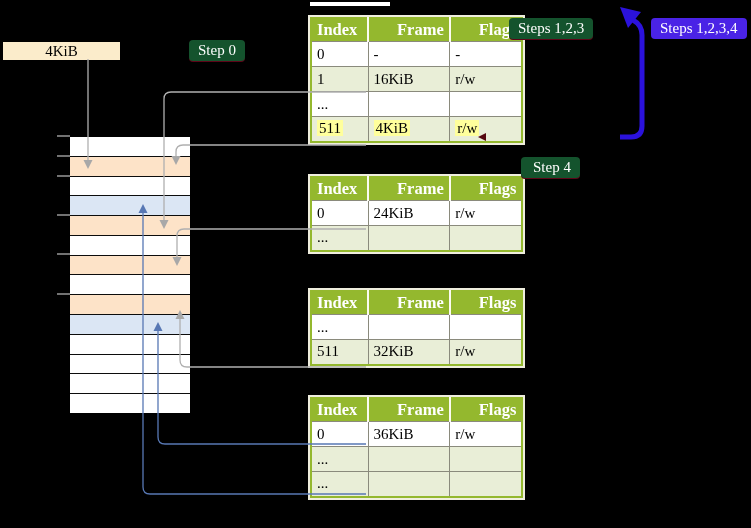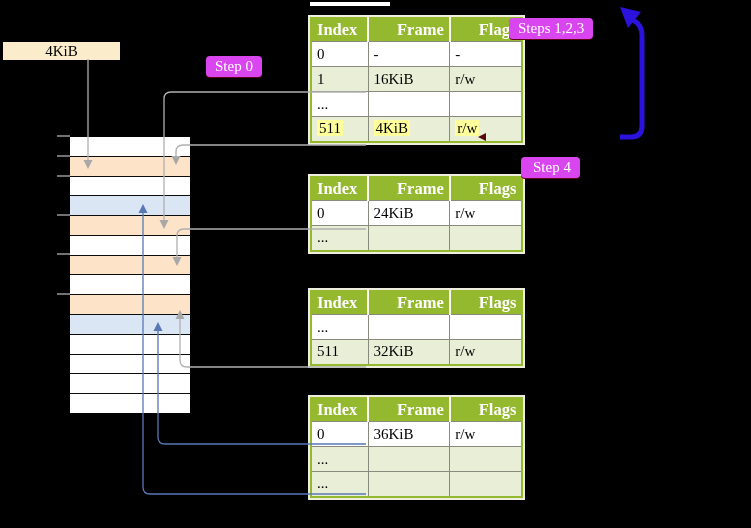--- a/index.html
+++ b/index.html
@@ -28,23 +28,23 @@
   .ptable td:nth-child(2){width:61px;}
   .ptable td:nth-child(3){width:52px;}
   .hl{background:#ffff9c;padding:0 2px;}
   .t1{top:17px;} .t2{top:176px;} .t3{top:290px;} .t4{top:397px;}
   
   .kbox{position:absolute;left:3px;top:42px;width:117px;height:18px;background:#fbeccb;
         color:#000;font-size:15px;text-align:center;line-height:18px;z-index:3;}
   
   .badge{position:absolute;color:#fff;font-size:15px;line-height:18px;
          padding:1px 9px 2px;border-radius:4px;z-index:3;white-space:nowrap;}
-  .badge-red{background:#d946ef;box-shadow:0 1px 0 #5e0418;}
+  .badge-red{background:#14532d;box-shadow:0 1px 0 #5e0418;}
   .badge-blue{background:#4a23e6;}
-  .b-step0{left:206px;top:40px;margin-top:16px;}
+  .b-step0{left:189px;top:40px;}
   .b-steps123{left:509px;top:18px;}
   .b-steps1234{left:651px;top:18px;}
   .b-step4{left:521px;top:157px;padding-left:12px;}
   
   svg.overlay{position:absolute;left:0;top:0;z-index:4;pointer-events:none;}
 </style>
 </head>
 <body>
 
 <div class="stage">
@@ -65,20 +65,21 @@
       <div class="mrow white"></div>
       <div class="mrow white"></div>
       <div class="mrow white"></div>
       <div class="mrow white"></div>
     </div>
 
   <div class="kbox">4KiB</div>
 
   <div class="badge badge-red b-step0">Step 0</div>
   <div class="badge badge-red b-steps123">Steps 1,2,3</div>
+  <div class="badge badge-blue b-steps1234">Steps 1,2,3,4</div>
   <div class="badge badge-red b-step4">Step 4</div>
 
   <table class="ptable t1">
       <thead>
         <tr>
           <th>Index</th>
           <th>Frame</th>
           <th>Flags</th>
         </tr>
       </thead>

